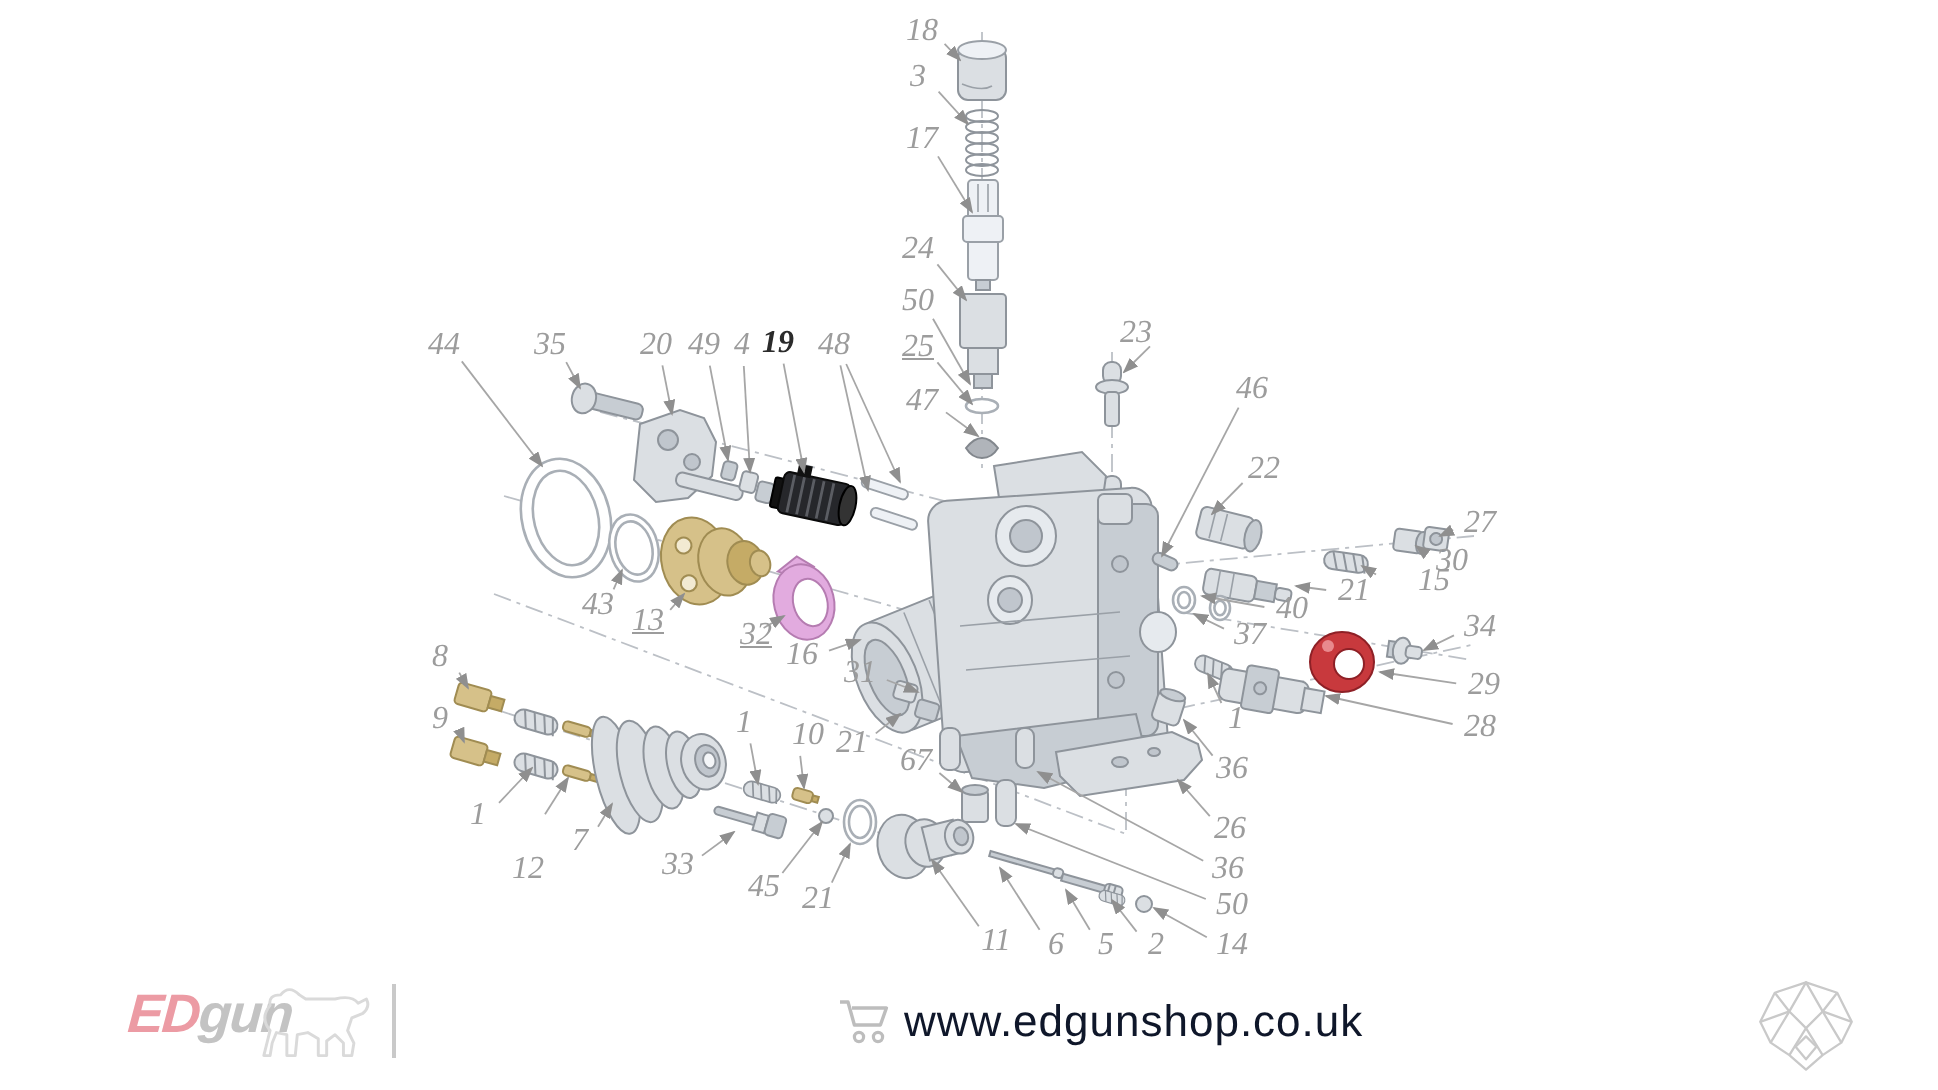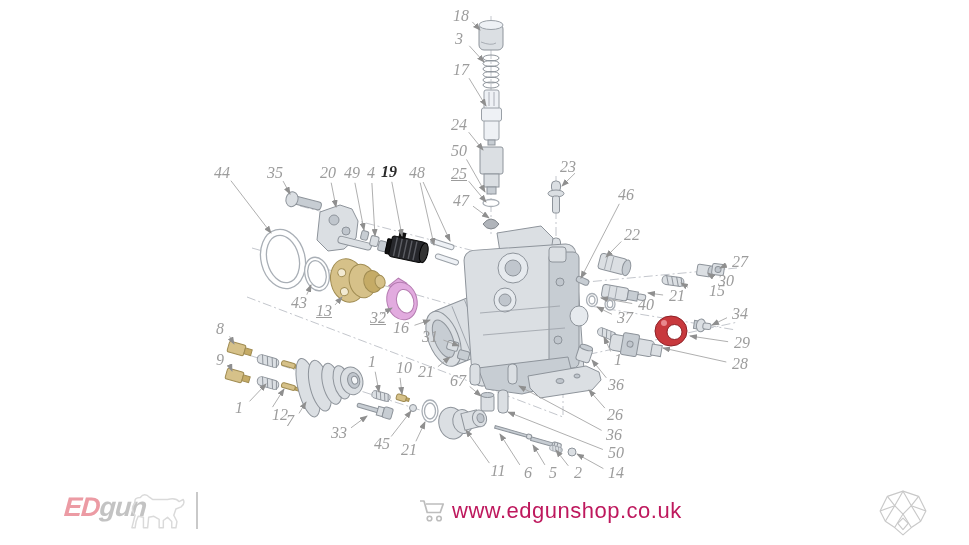--- a/index.html
+++ b/index.html
@@ -30,21 +30,21 @@
   .callout.em{color:#2b2b2b;font-weight:bold;}
   
   #footer{position:absolute;left:0;top:480px;width:969px;height:65px;}
   #logo{position:absolute;left:64px;top:14px;font-style:italic;font-weight:bold;
         font-size:27px;letter-spacing:-1px;transform:skewX(-4deg);line-height:1;}
   #logo .ed{color:#ec9ba4;}
   #logo .gun{color:#c3c3c3;}
   #dog{position:absolute;left:123px;top:8px;}
   #divider{position:absolute;left:196px;top:12px;width:1.5px;height:37px;background:#c9c9c9;}
   #cart{position:absolute;left:418px;top:17px;}
-  #site{position:absolute;left:452px;top:18px;font-size:22px;color:#be185d;letter-spacing:.5px;}
+  #site{position:absolute;left:452px;top:18px;font-size:22px;color:#0f172a;letter-spacing:.5px;}
   #fox{position:absolute;left:877px;top:8px;}
 </style>
 </head>
 <body>
 
 <div id="stage">
 
   <svg id="diagram-svg" width="969" height="545" viewBox="0 0 969 545">
     <defs>
       <marker id="arrow" markerWidth="8" markerHeight="6" refX="7" refY="3" orient="auto" markerUnits="userSpaceOnUse">
@@ -400,21 +400,21 @@
       <span class="callout" style="left: 299px; top: 303px;">43</span>
       <span class="callout" style="left: 324px; top: 311px; text-decoration: underline;">13</span>
       <span class="callout" style="left: 378px; top: 318px; text-decoration: underline;">32</span>
       <span class="callout" style="left: 401px; top: 328px;">16</span>
       <span class="callout" style="left: 430px; top: 337px;">31</span>
       <span class="callout" style="left: 426px; top: 372px;">21</span>
       <span class="callout" style="left: 458px; top: 381px;">67</span>
       <span class="callout" style="left: 220px; top: 329px;">8</span>
       <span class="callout" style="left: 220px; top: 360px;">9</span>
       <span class="callout" style="left: 239px; top: 408px;">1</span>
-      <span class="callout" style="left: 264px; top: 415px; margin-left: 16px;">12</span>
+      <span class="callout" style="left: 264px; top: 435px;">12</span>
       <span class="callout" style="left: 290px; top: 421px;">7</span>
       <span class="callout" style="left: 339px; top: 433px;">33</span>
       <span class="callout" style="left: 382px; top: 444px;">45</span>
       <span class="callout" style="left: 409px; top: 450px;">21</span>
       <span class="callout" style="left: 372px; top: 362px;">1</span>
       <span class="callout" style="left: 380px; top: 368px; margin-left: 24px;">10</span>
       <span class="callout" style="left: 498px; top: 471px;">11</span>
       <span class="callout" style="left: 528px; top: 473px;">6</span>
       <span class="callout" style="left: 553px; top: 473px;">5</span>
       <span class="callout" style="left: 578px; top: 473px;">2</span>

